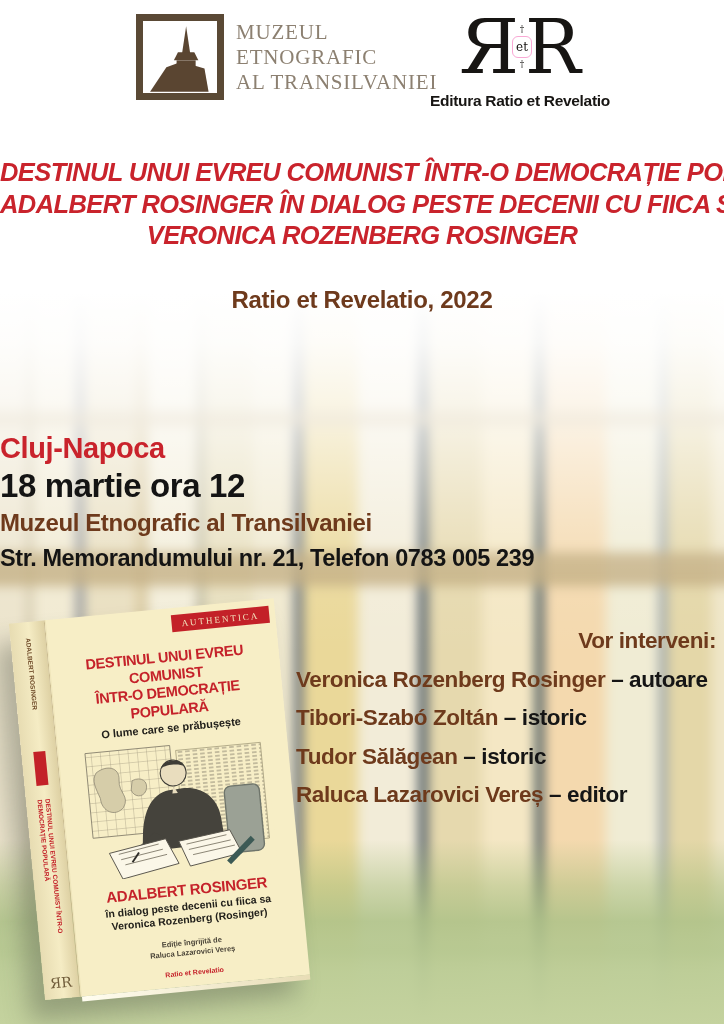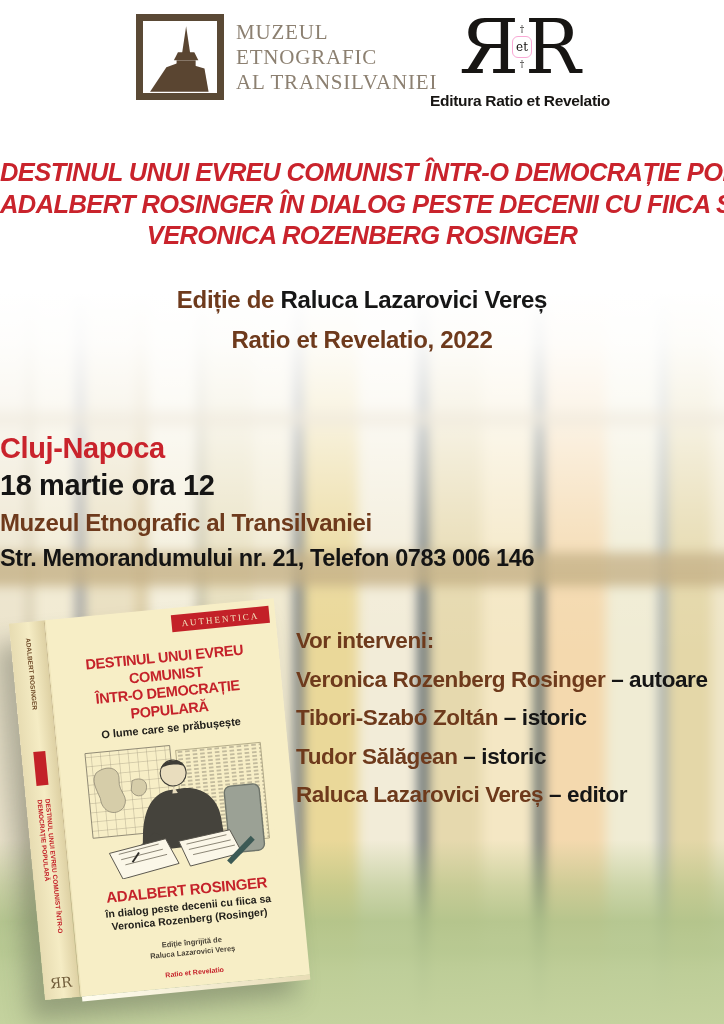--- a/index.html
+++ b/index.html
@@ -62,28 +62,28 @@
   
   .credits{position:absolute;top:280px;left:0;width:724px;text-align:center;
     font-size:24px;font-weight:bold;line-height:40px;letter-spacing:-0.3px;}
   .credits .lbl{color:#6e3a1c;}
   .credits .val{color:#161616;}
   .credits .pub{color:#6e3a1c;}
 
   
   .event{position:absolute;top:430px;left:0;width:724px;text-align:left;letter-spacing:-0.4px;}
   .event .city{color:#c9232c;font-size:29px;font-weight:bold;line-height:37px;}
-  .event .datetime{color:#141414;font-size:29px;font-weight:bold;line-height:37px;}
+  .event .datetime{color:#141414;font-size:33px;font-weight:bold;line-height:37px;}
   .event .venue{color:#6e3a1c;font-size:24px;font-weight:bold;line-height:37px;}
   .event .address{color:#141414;font-size:23.5px;font-weight:bold;line-height:34px;}
 
   
   .speakers{position:absolute;left:296px;top:622px;width:420px;
     font-size:22.5px;font-weight:bold;line-height:38.5px;letter-spacing:-0.4px;}
-  .speakers .head{color:#6e3a1c;}
+  .speakers .head{color:#6e3a1c;text-align:right;}
   .speakers .name{color:#6e3a1c;}
   .speakers .role{color:#151515;}
 
   
   .book{position:absolute;left:30px;top:610px;width:266px;height:378px;
     display:flex;transform:rotate(-5.5deg);transform-origin:50% 60%;z-index:3;
     box-shadow:-16px 20px 24px rgba(80,85,70,.38);}
   .spine{width:36px;background:linear-gradient(90deg,#e7dcb2,#f5ecc4 55%,#ded1a4);
     border-right:1px solid #c9ba8e;display:flex;flex-direction:column;align-items:center;
     box-sizing:border-box;padding:16px 0 8px 0;}
@@ -161,31 +161,28 @@
     </div>
 
 
     <div class="book-title">
       <div>DESTINUL UNUI EVREU COMUNIST ÎNTR-O DEMOCRAȚIE POPULARĂ</div>
       <div>ADALBERT ROSINGER ÎN DIALOG PESTE DECENII CU FIICA SA</div>
       <div>VERONICA ROZENBERG ROSINGER</div>
     </div>
 
     <div class="credits">
-      <div>
-        <span class="lbl">Ediție de </span><span class="val">Raluca Lazarovici Vereș</span>
-      </div>
       <div class="pub">Ratio et Revelatio, 2022</div>
     </div>
 
     <div class="event">
       <div class="city">Cluj-Napoca</div>
       <div class="datetime">18 martie ora 12</div>
       <div class="venue">Muzeul Etnografic al Transilvaniei</div>
-      <div class="address">Str. Memorandumului nr. 21, Telefon 0783 006 146</div>
+      <div class="address">Str. Memorandumului nr. 21, Telefon 0783 005 239</div>
     </div>
 
     <div class="speakers">
       <div class="head">Vor interveni:</div>
       <div>
         <span class="name">Veronica Rozenberg Rosinger</span><span class="role"> – autoare</span>
       </div>
       <div>
         <span class="name">Tibori-Szabó Zoltán</span><span class="role"> – istoric</span>
       </div>

